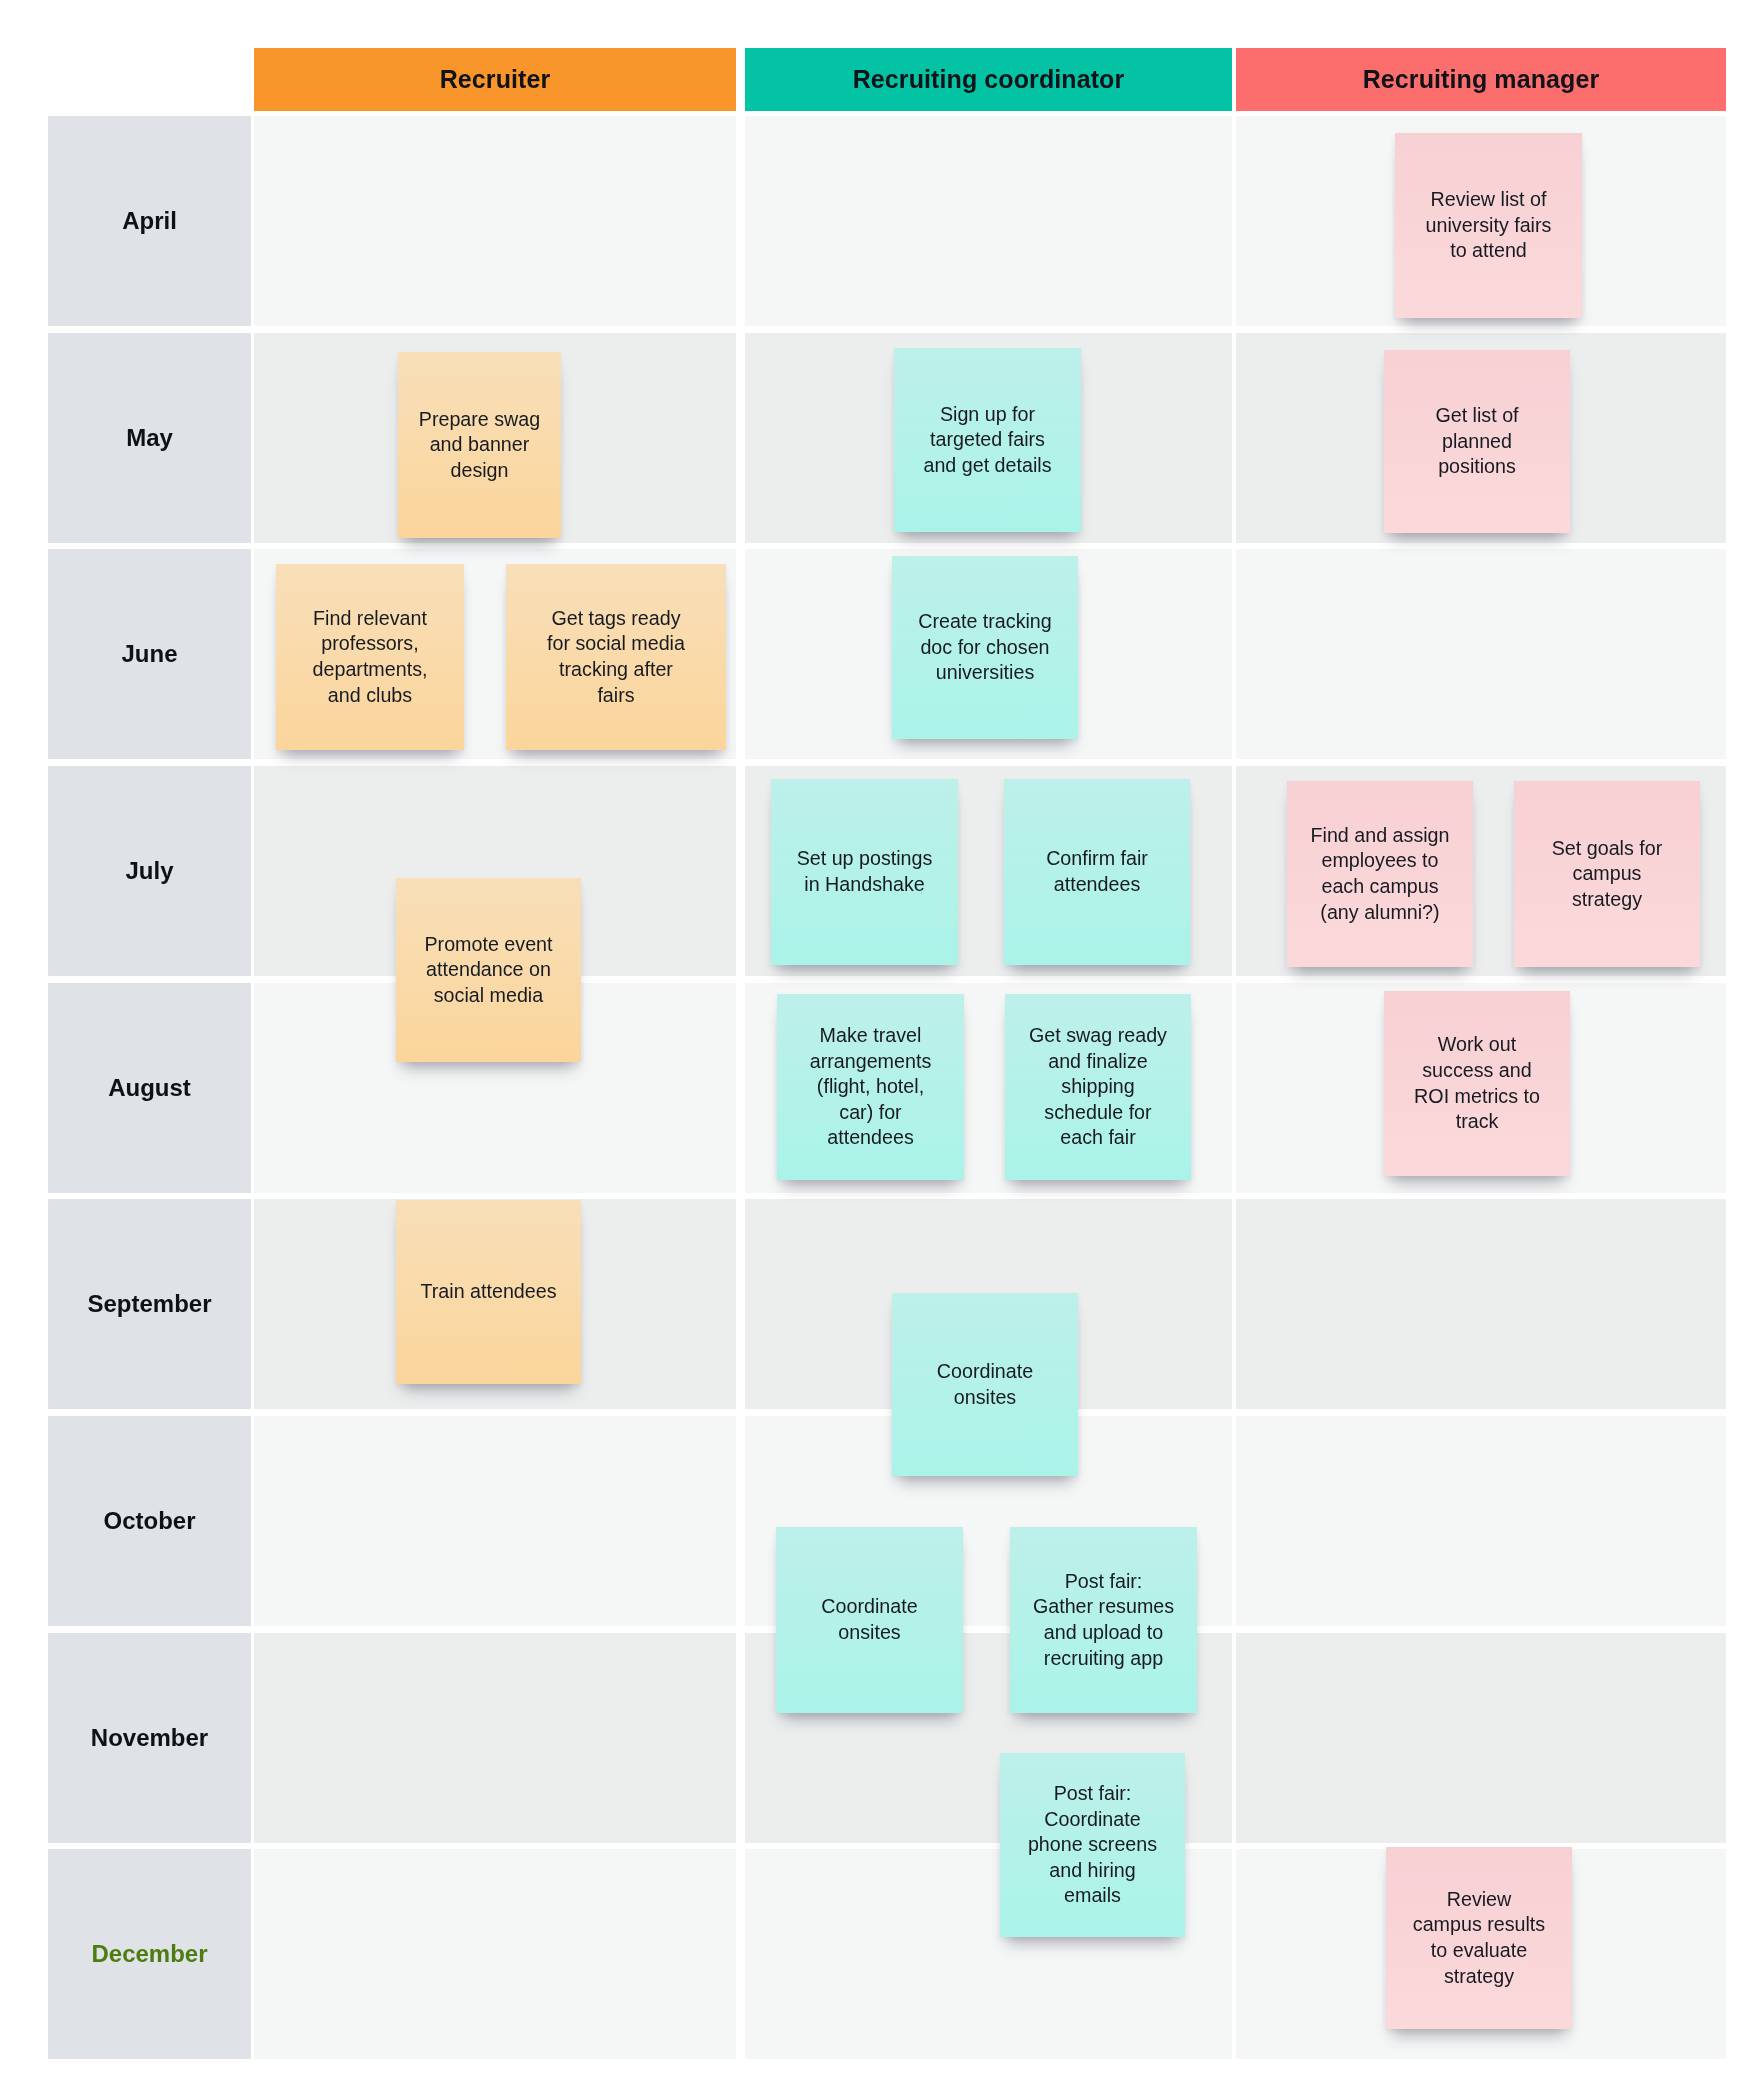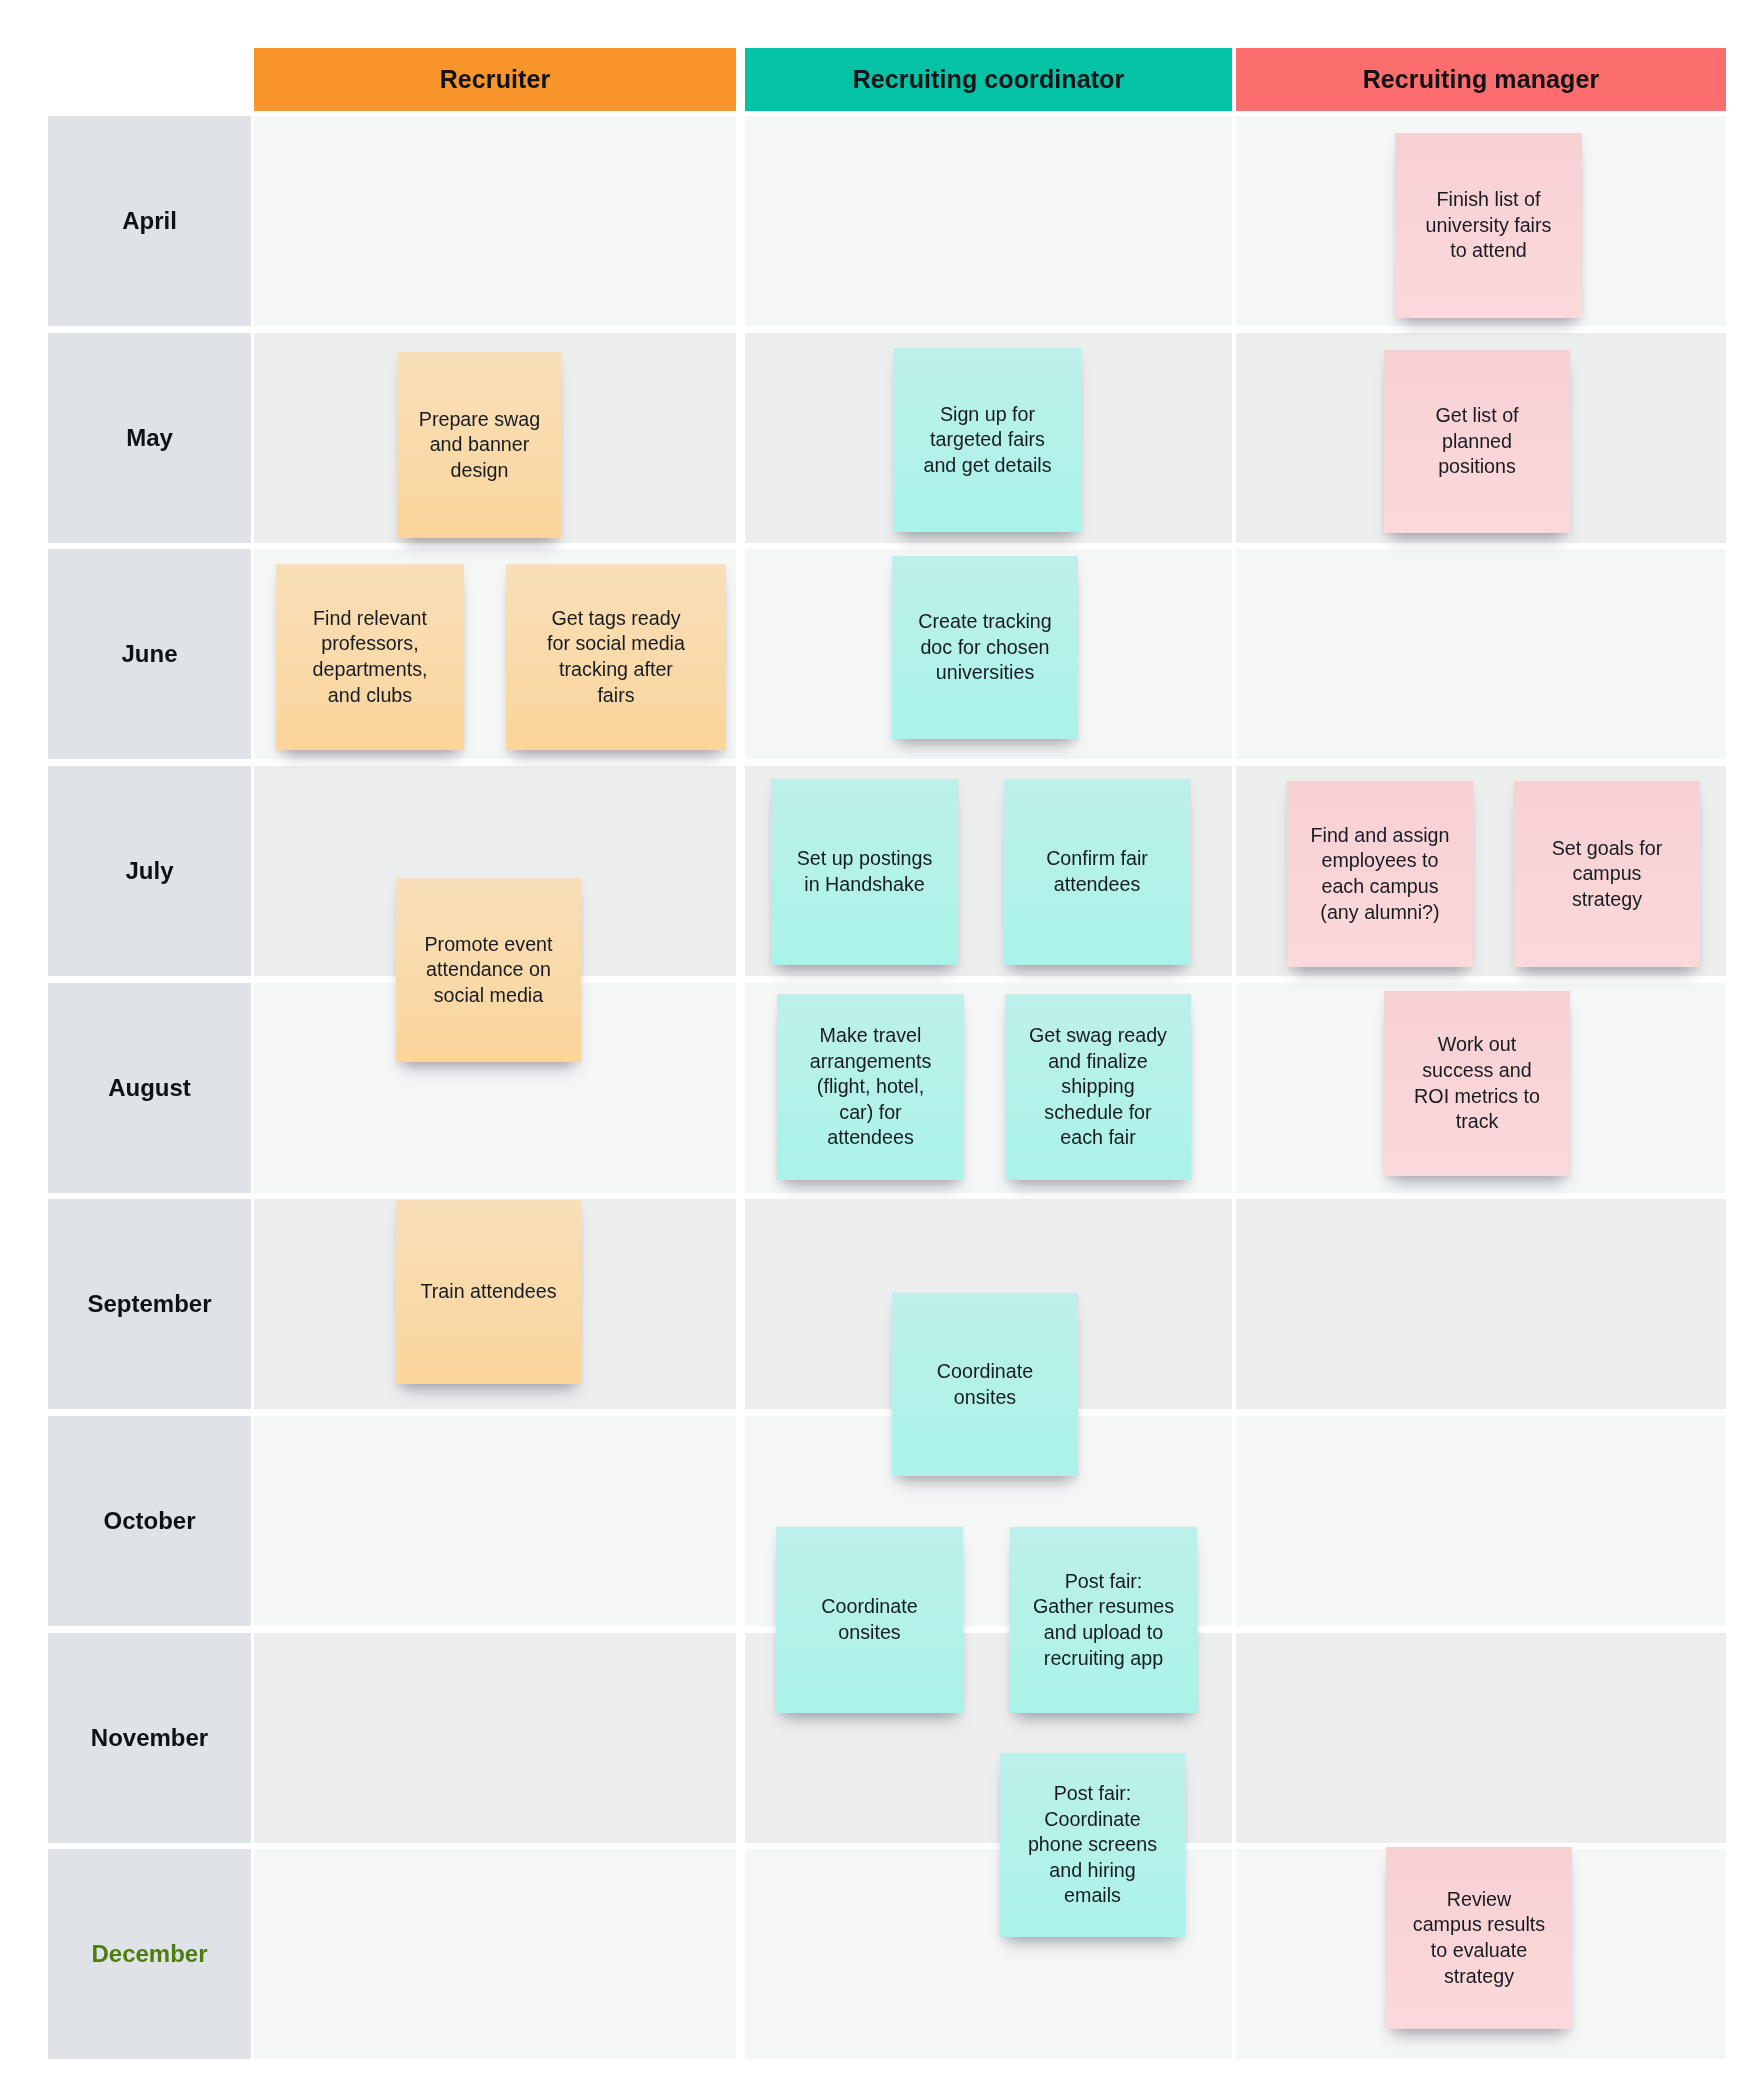--- a/index.html
+++ b/index.html
@@ -82,21 +82,21 @@
     </div>
     <div class="band" style="left: 254px; width: 482px; top: 1633px; height: 210px; background: rgb(236, 238, 238);"></div>
     <div class="band" style="left: 745px; width: 487px; top: 1633px; height: 210px; background: rgb(236, 238, 238);"></div>
     <div class="band" style="left: 1236px; width: 490px; top: 1633px; height: 210px; background: rgb(236, 238, 238);"></div>
     <div class="month" style="left: 48px; width: 203px; top: 1849px; height: 210px; background: rgb(223, 226, 231); color: #4d7c0f;">
       <span>December</span>
     </div>
     <div class="band" style="left: 254px; width: 482px; top: 1849px; height: 210px; background: rgb(245, 246, 246);"></div>
     <div class="band" style="left: 745px; width: 487px; top: 1849px; height: 210px; background: rgb(245, 246, 246);"></div>
     <div class="band" style="left: 1236px; width: 490px; top: 1849px; height: 210px; background: rgb(245, 246, 246);"></div>
-    <div class="note" style="left: 1395px; top: 133px; width: 187px; height: 185px; background: linear-gradient(rgb(247, 208, 212), rgb(251, 217, 219)); color: rgb(23, 27, 33);"><span>Finish list of
+    <div class="note" style="left: 1395px; top: 133px; width: 187px; height: 185px; background: linear-gradient(rgb(247, 208, 212), rgb(251, 217, 219)); color: rgb(23, 27, 33);"><span>Review list of
 university fairs
 to attend</span></div>
     <div class="note" style="left: 398px; top: 352px; width: 163px; height: 186px; background: linear-gradient(rgb(248, 223, 185), rgb(251, 213, 155)); color: rgb(23, 27, 33);"><span>Prepare swag
 and banner
 design</span></div>
     <div class="note" style="left: 894px; top: 348px; width: 187px; height: 184px; background: linear-gradient(rgb(189, 240, 234), rgb(170, 243, 232)); color: rgb(23, 27, 33);"><span>Sign up for
 targeted fairs
 and get details</span></div>
     <div class="note" style="left: 1384px; top: 350px; width: 186px; height: 183px; background: linear-gradient(rgb(247, 208, 212), rgb(251, 217, 219)); color: rgb(23, 27, 33);"><span>Get list of
 planned

